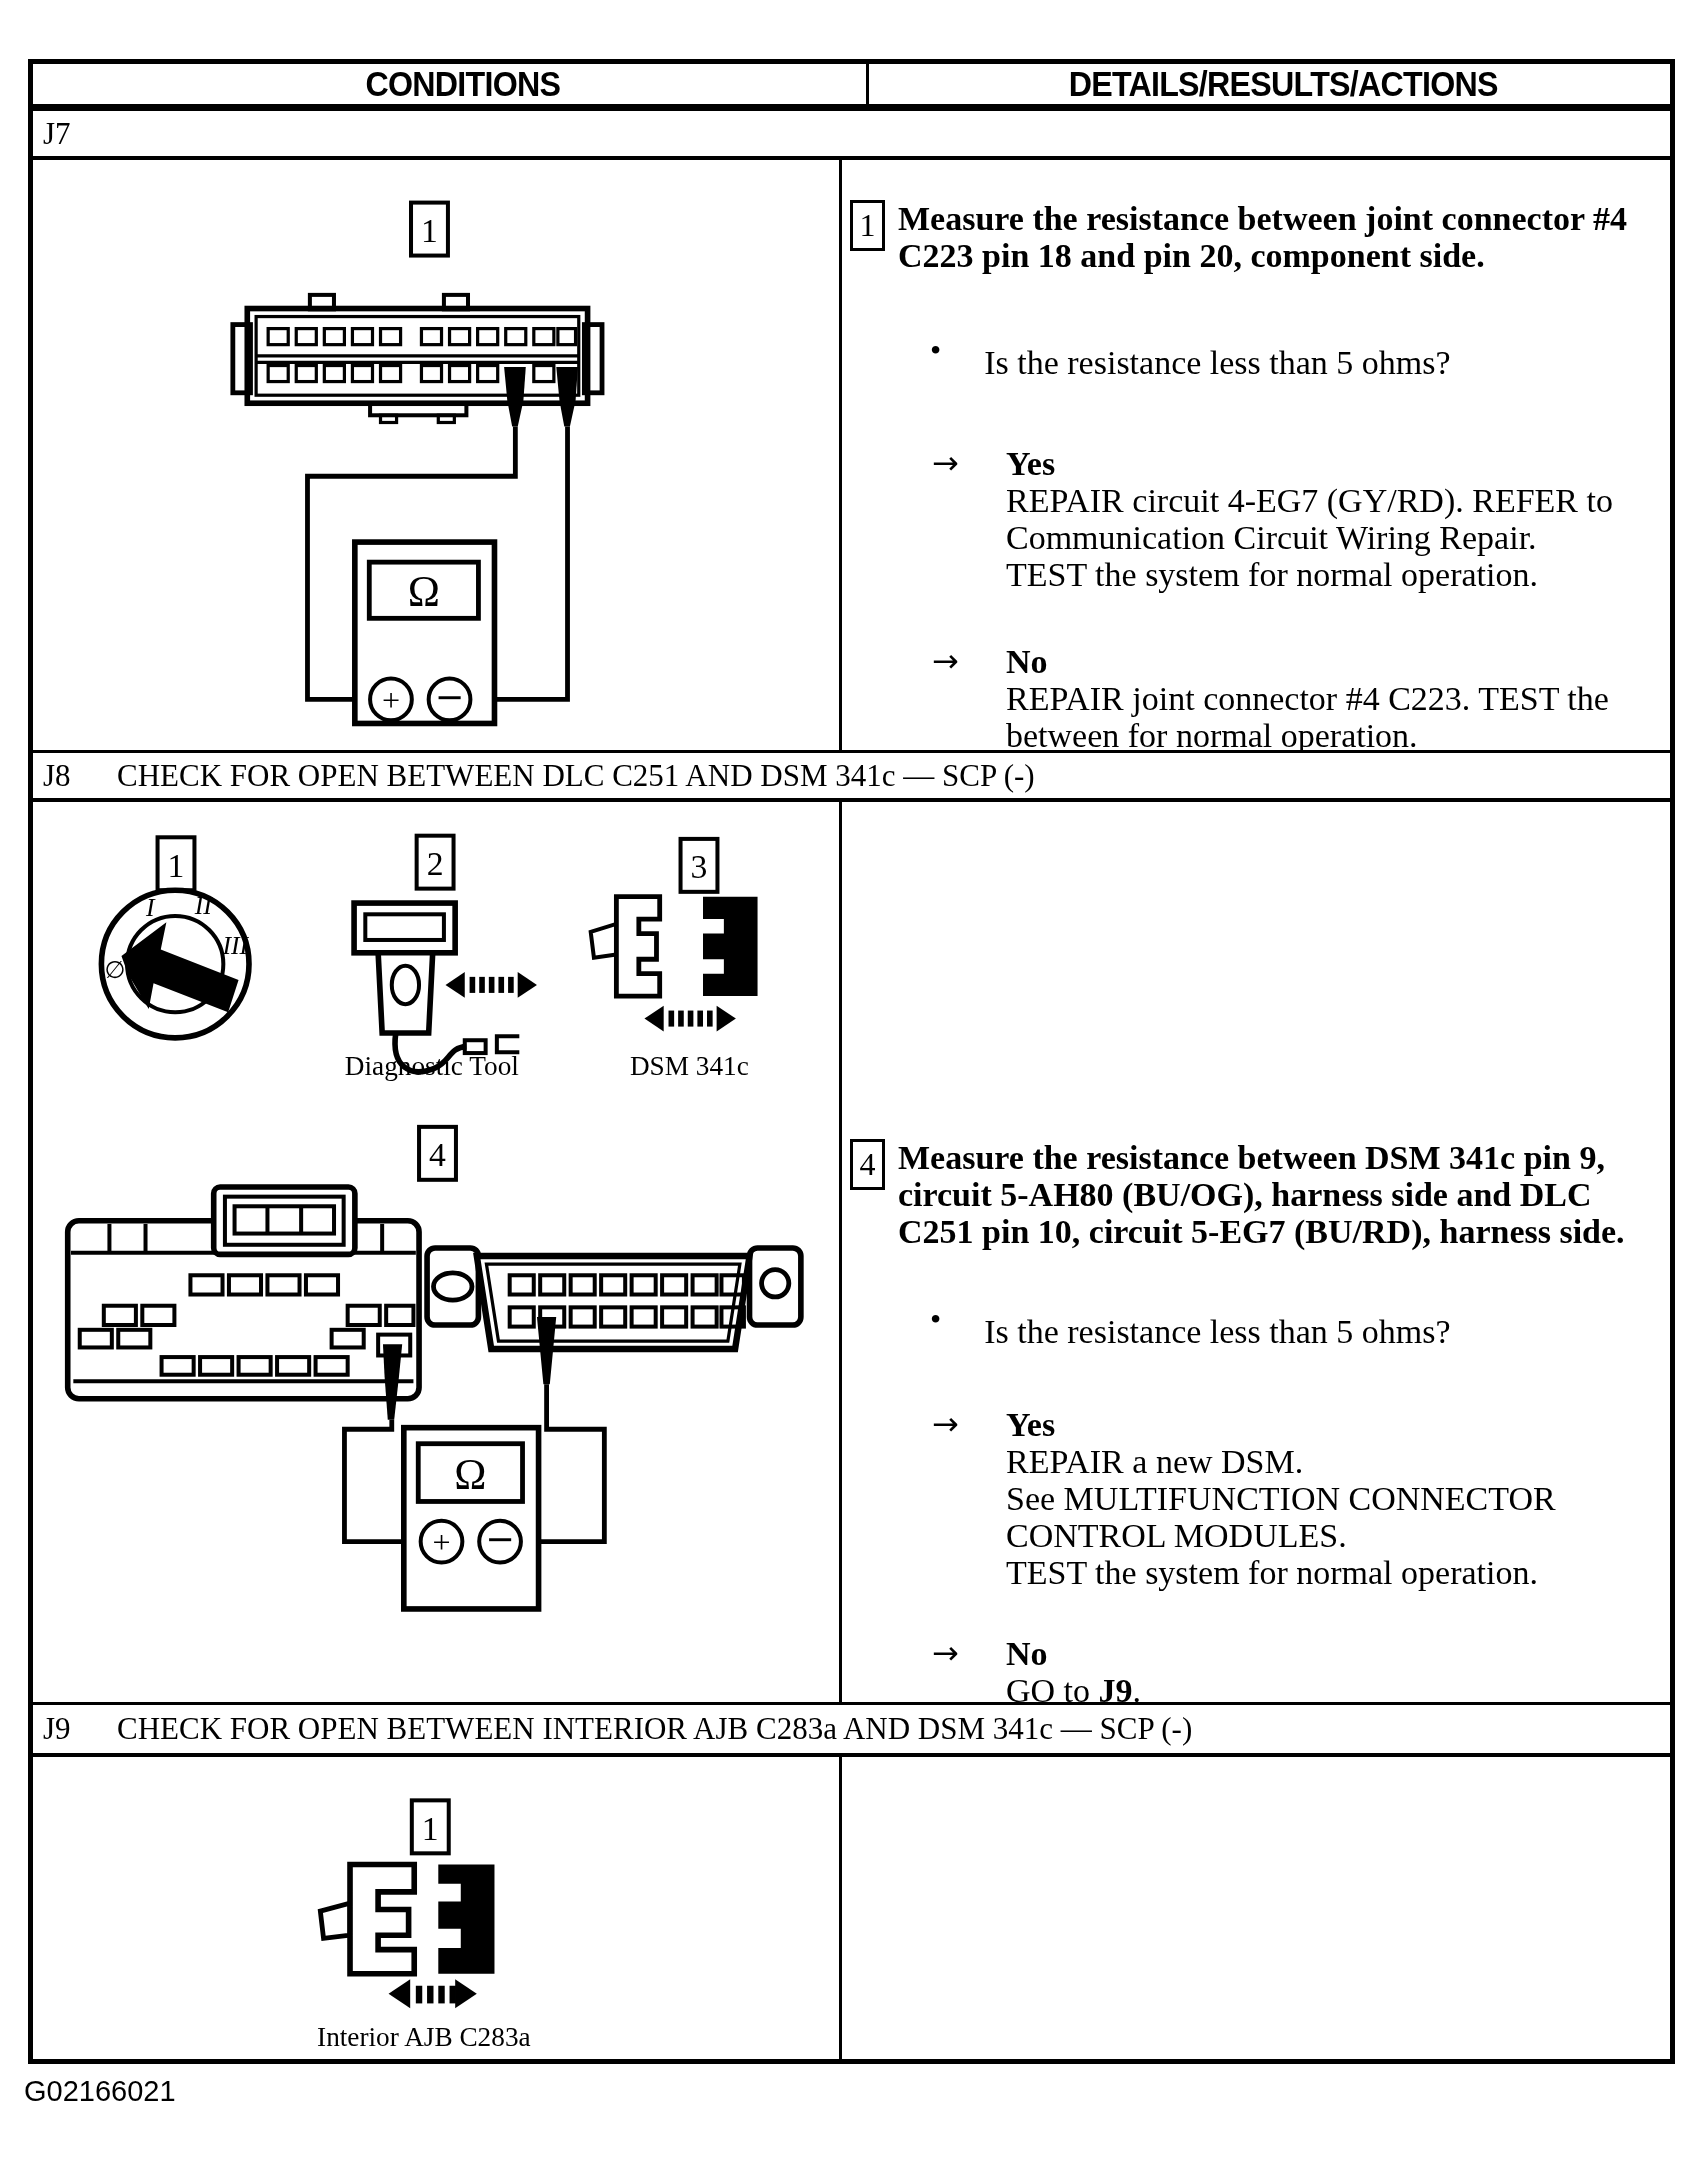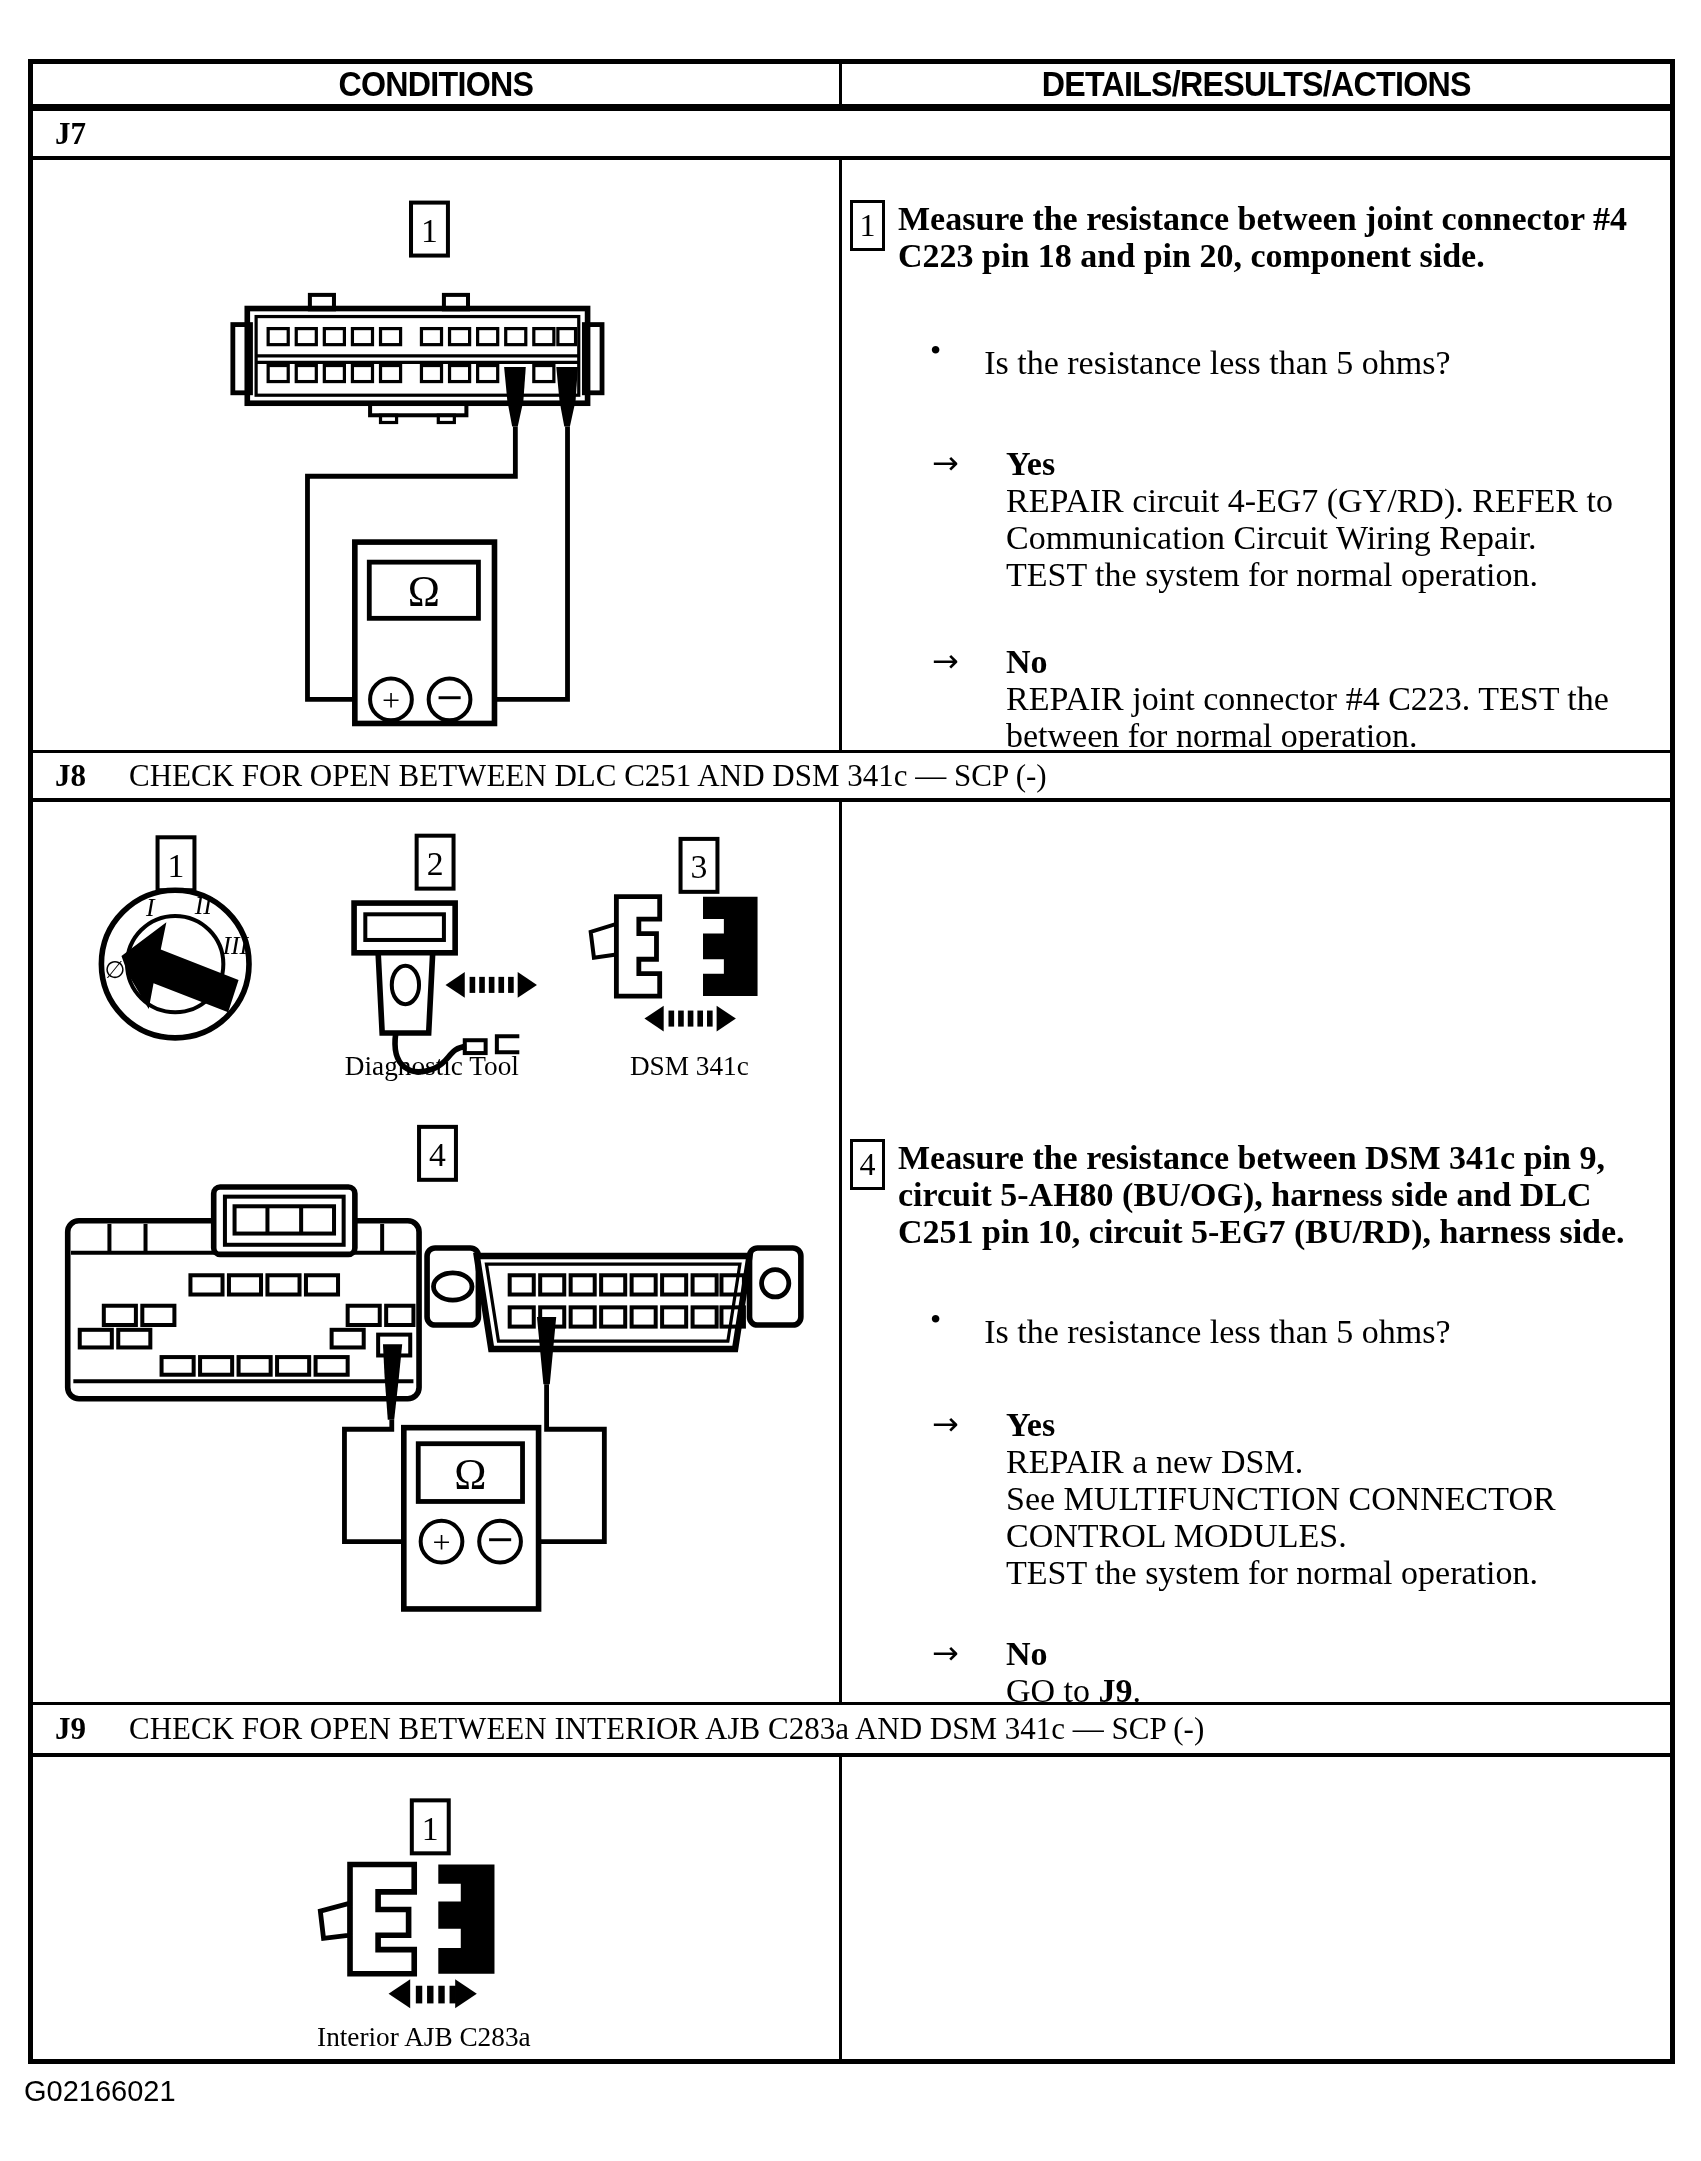--- a/index.html
+++ b/index.html
@@ -1,25 +1,25 @@
 <!DOCTYPE html>
 <html style="font-size:13px"><head>
 <meta charset="utf-8">
 <style>
   html,body{margin:0;padding:0;background:#ffffff;}
   body{width:1702px;height:2161px;position:relative;font-family:"Liberation Serif",serif;color:#000;}
   .doc-table{position:absolute;left:28px;top:59px;width:1647px;height:2005px;border:5.6px solid #000;box-sizing:border-box;display:flex;flex-direction:column;background:#fff;}
   .row{display:flex;box-sizing:border-box;}
   .hdr-row{height:44px;border-bottom:4px solid #000;}
-  .hdr-cell{display:flex;align-items:center;justify-content:center;font-family:"Liberation Sans",sans-serif;font-weight:bold;font-size:35px;}
+  .hdr-cell{display:flex;align-items:center;justify-content:center;font-family:"Liberation Sans",sans-serif;font-weight:bold;font-size:35px;margin-left:27px;}
   .hdr-cell .squeeze{display:inline-block;transform:scaleX(.92);letter-spacing:-0.8px;}
   .lc{flex:0 0 809px;border-right:3.2px solid #000;box-sizing:border-box;position:relative;overflow:hidden;}
   .rc{flex:1;position:relative;overflow:hidden;}
   .title-row{border-top:3.2px solid #000;border-bottom:4.8px solid #000;align-items:center;font-size:31px;white-space:nowrap;overflow:hidden;}
-  .title-row .sec-id{font-weight:bold;margin-left:22px;width:74px;flex:0 0 auto;}
+  .title-row .sec-id{font-weight:normal;margin-left:10px;width:74px;flex:0 0 auto;}
   .t-j7,.t-j8{height:52px;}
   .t-j9{height:55px;}
   .c-j7{height:590px;}
   .c-j8{height:900px;}
   .c-j9{flex:1;}
   .cell-svg{display:block;}
   
   .rtext{font-size:34px;line-height:37px;}
   .step-row{display:flex;align-items:flex-start;}
   .numbox{flex:0 0 auto;width:35px;height:51px;border:3.2px solid #000;box-sizing:border-box;display:flex;align-items:center;justify-content:center;font-size:32px;margin-left:8px;}

